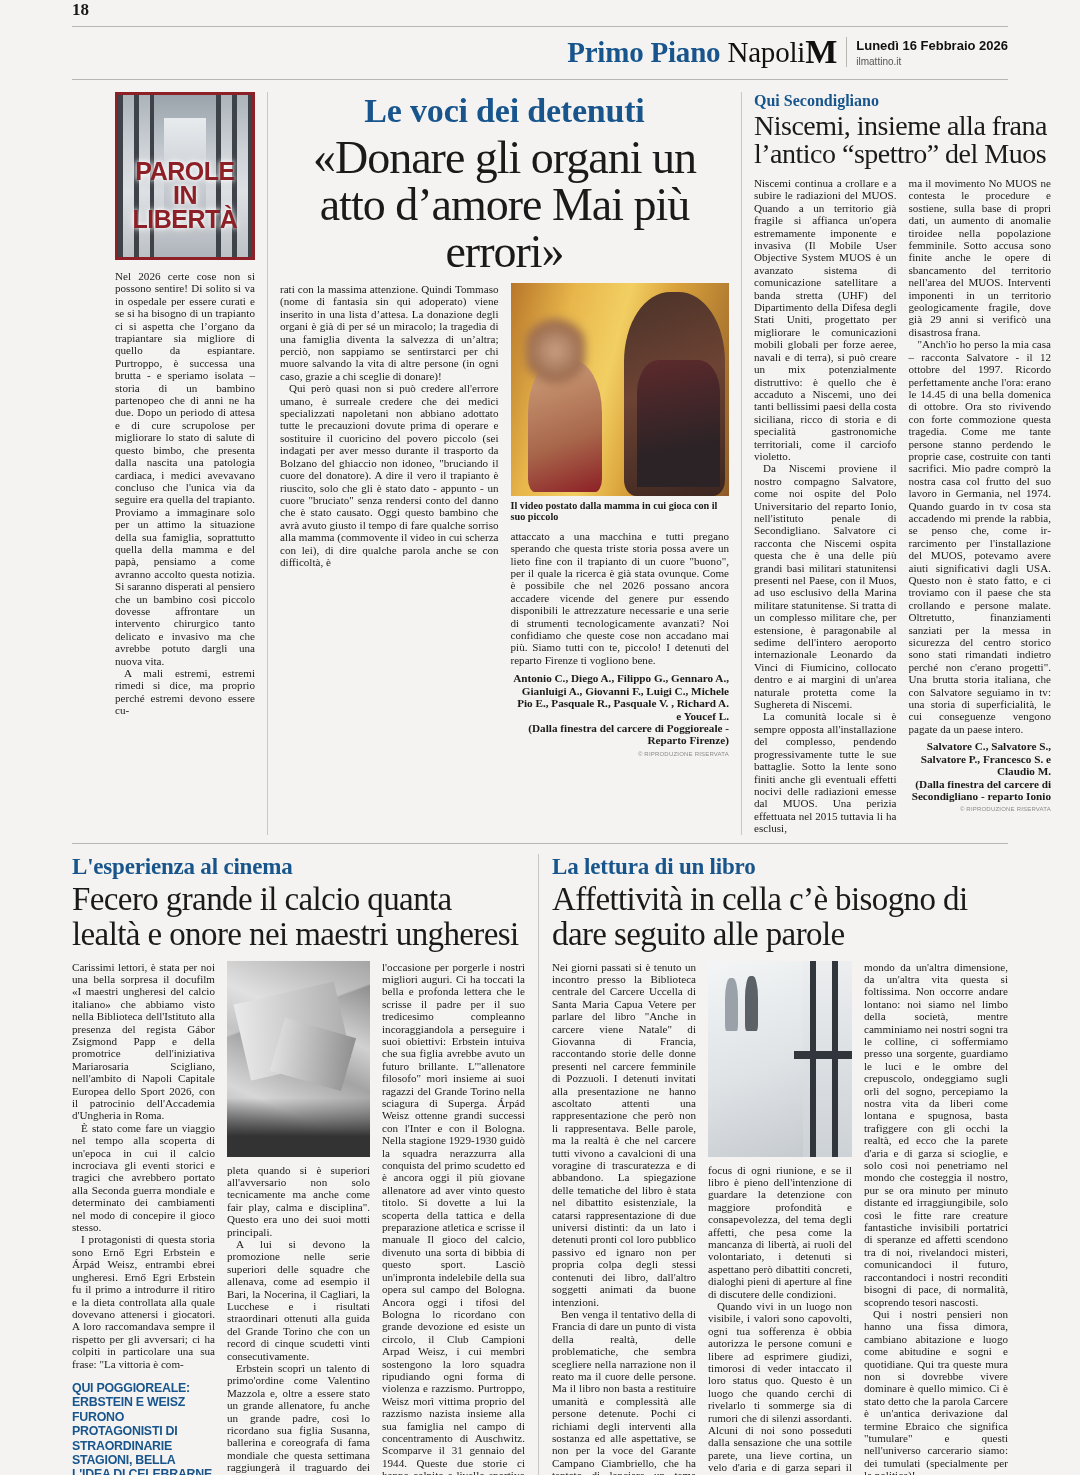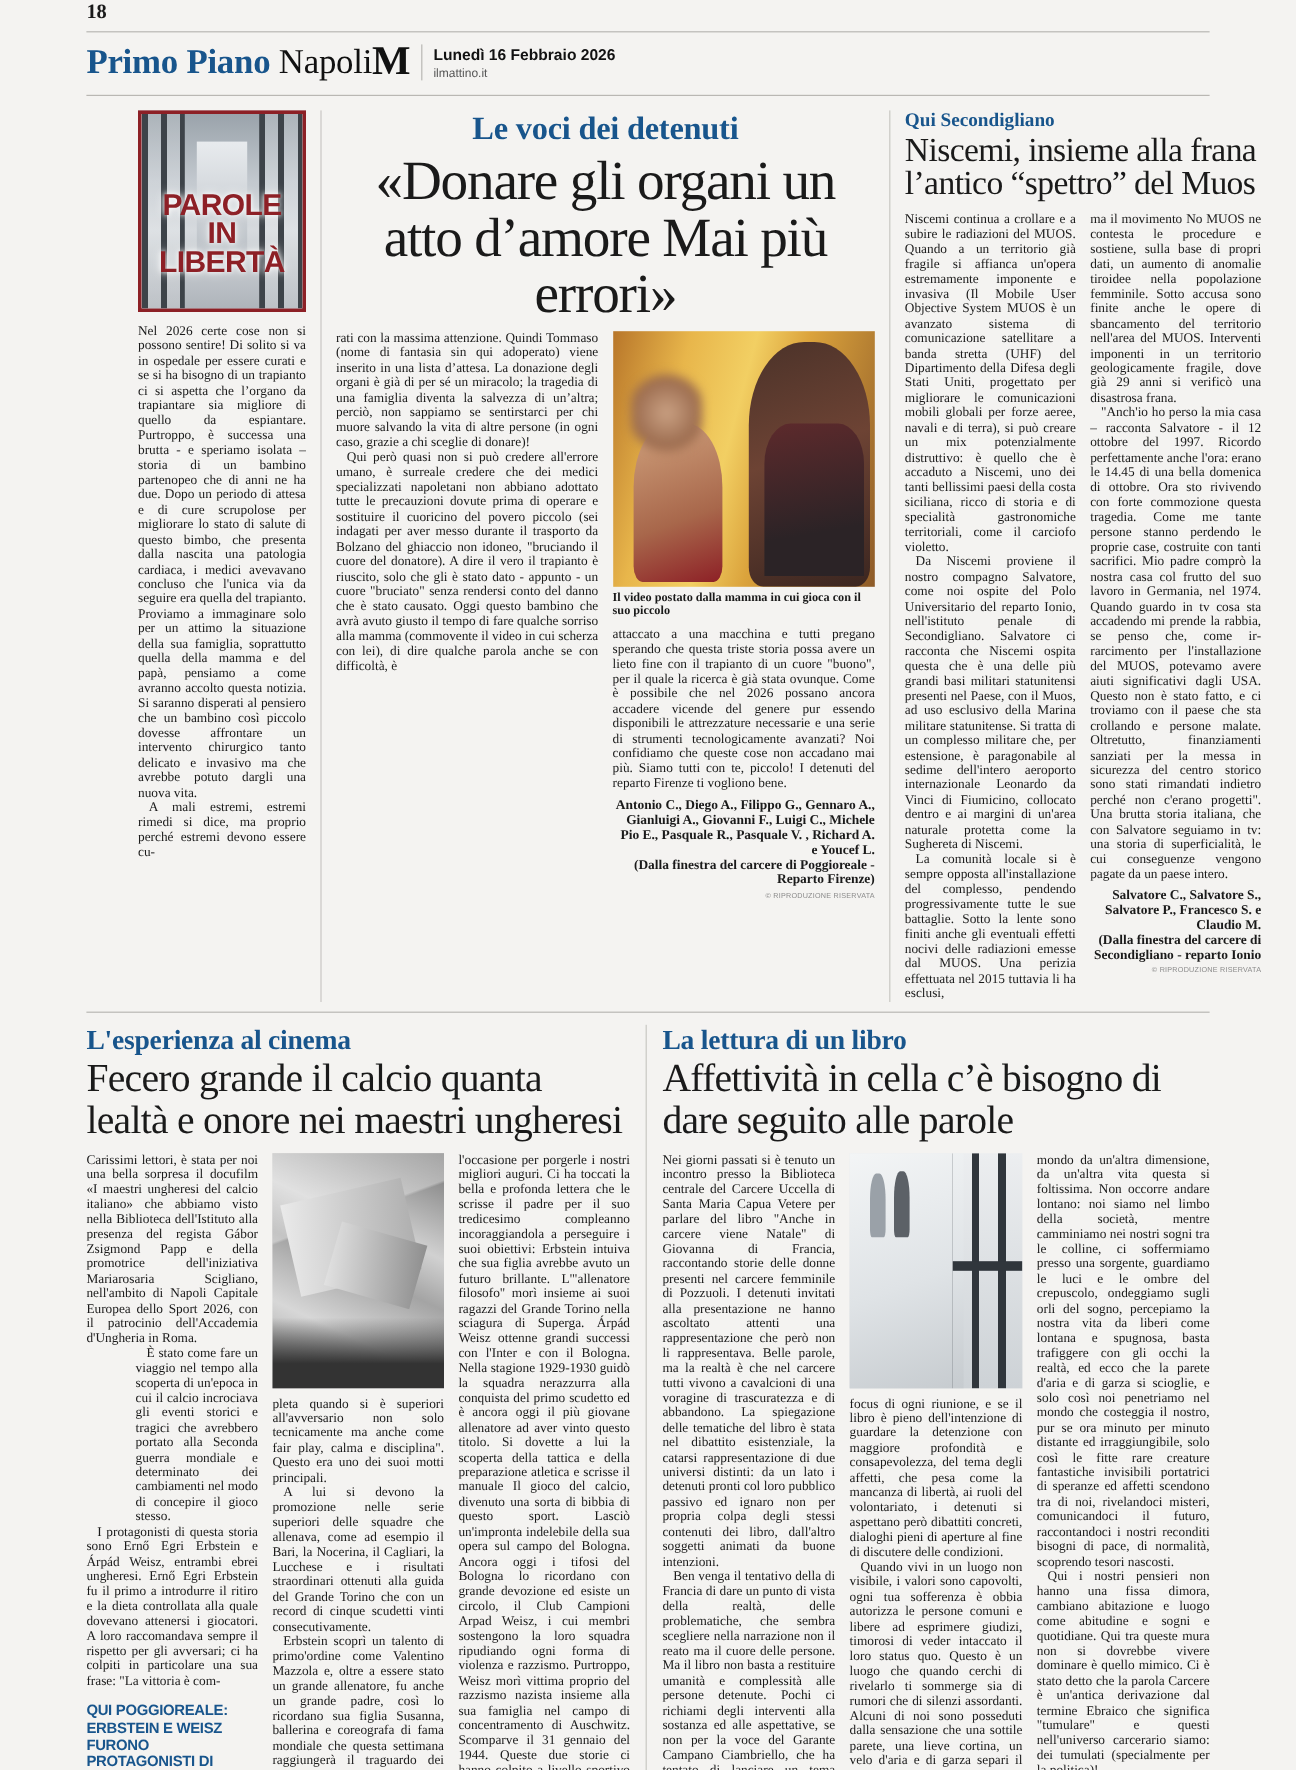--- a/index.html
+++ b/index.html
@@ -8,21 +8,21 @@
     background:#f4f3f1;
     font-family:"Liberation Serif", serif;
     color:#1a1a1a;
     overflow:hidden;
   }
   .page{position:relative;width:1080px;height:1475px;padding:0 72px;box-sizing:border-box;}
 
   
   .folio{font-family:"Liberation Serif",serif;font-weight:bold;font-size:17px;letter-spacing:0px;}
   .rule{border-top:1px solid #b9b7b3;margin-top:6px;}
-  .masthead{display:flex;align-items:center;justify-content:flex-start;padding:9px 0 10px 0;}
+  .masthead{display:flex;align-items:center;justify-content:flex-end;padding:9px 0 10px 0;}
   .masthead-left{font-size:29px;letter-spacing:-.2px;}
   .mh-primo{color:#18558c;font-weight:bold;font-family:"Liberation Serif",serif;}
   .mh-napoli{color:#111;font-weight:normal;}
   .masthead-right{display:flex;align-items:center;gap:9px;}
   .mh-logo{font-family:"Liberation Serif",serif;font-weight:bold;font-size:34px;line-height:.9;color:#111;}
   .mh-divider{width:1px;height:30px;background:#b9b7b3;}
   .mh-dates{font-family:"Liberation Sans",sans-serif;line-height:1.35;}
   .mh-date{font-size:13px;font-weight:bold;color:#111;}
   .mh-site{font-size:10px;color:#555;}
   .rule-heavy{border-top:1px solid #b9b7b3;}
@@ -55,21 +55,21 @@
   .bars.l{left:0;} .bars.r{right:0;}
   .promo-text{position:absolute;left:0;right:0;top:52%;transform:translateY(-28%);
      text-align:center;font-family:"Liberation Sans",sans-serif;font-weight:bold;
      color:#8d2026;font-size:25px;line-height:.96;letter-spacing:-.5px;
      text-shadow:0 0 4px rgba(255,255,255,.95),0 0 9px rgba(255,255,255,.9);}
 
   .bluequote{color:#18558c;font-family:"Liberation Sans",sans-serif;font-weight:bold;
      font-size:12.4px;line-height:14.4px;letter-spacing:-.25px;}
 
   .mainhead{text-align:center;}
-  .mainhead .kick{font-size:27px;}
+  .mainhead .kick{font-size:34px;}
   .mainhead h1{margin:4px 0 0 0;font-weight:normal;font-size:46px;line-height:47px;letter-spacing:-1px;text-align:center;}
 
   .two-col{display:flex;gap:12px;margin-top:8px;}
   .two-col > div{flex:1 1 0;min-width:0;}
 
   .photo{width:100%;background:#d8d4cf;position:relative;overflow:hidden;}
   .cap{font-weight:bold;font-size:10.2px;line-height:11.4px;margin-top:4px;}
 
   .photo-mom{height:213px;background:
     radial-gradient(circle at 72% 34%, #6b4a3a 0 12%, rgba(0,0,0,0) 13%),
@@ -212,21 +212,21 @@
 
   <div class="bottom">
 
     <div class="bot-left">
       <div class="kicker">L'esperienza al cinema</div>
       <h1 class="sec-h1">Fecero grande il calcio quanta lealtà e onore nei maestri ungheresi</h1>
       <div class="sec-cols">
         <div>
           <div class="body-col">
               <p>Carissimi lettori, è stata per noi una bella sorpresa il docufilm «I maestri ungheresi del calcio italiano» che abbiamo visto nella Biblioteca dell'Istituto alla presenza del regista Gábor Zsigmond Papp e della promotrice dell'iniziativa Mariarosaria Scigliano, nell'ambito di Napoli Capitale Europea dello Sport 2026, con il patrocinio dell'Accademia d'Ungheria in Roma.</p>
-              <p style="text-indent: 9px; margin-left: 41px;">È stato come fare un viaggio nel tempo alla scoperta di un'epoca in cui il calcio incrociava gli eventi storici e tragici che avrebbero portato alla Seconda guerra mondiale e determinato dei cambiamenti nel modo di concepire il gioco stesso.</p>
+              <p style="text-indent: 9px;">È stato come fare un viaggio nel tempo alla scoperta di un'epoca in cui il calcio incrociava gli eventi storici e tragici che avrebbero portato alla Seconda guerra mondiale e determinato dei cambiamenti nel modo di concepire il gioco stesso.</p>
               <p style="text-indent: 9px;">I protagonisti di questa storia sono Ernő Egri Erbstein e Árpád Weisz, entrambi ebrei ungheresi. Ernő Egri Erbstein fu il primo a introdurre il ritiro e la dieta controllata alla quale dovevano attenersi i giocatori. A loro raccomandava sempre il rispetto per gli avversari; ci ha colpiti in particolare una sua frase: "La vittoria è com-</p>
             </div>
           <div class="bluequote" style="margin-top:11px;">QUI POGGIOREALE: ERBSTEIN E WEISZ FURONO PROTAGONISTI DI STRAORDINARIE STAGIONI, BELLA L'IDEA DI CELEBRARNE LE STORIE</div>
         </div>
         <div>
           <div class="photo photo-crash">
             <div class="crash-wing"></div>
             <div class="crash-wing2"></div>
             <div class="crash-people"></div>
           </div>

